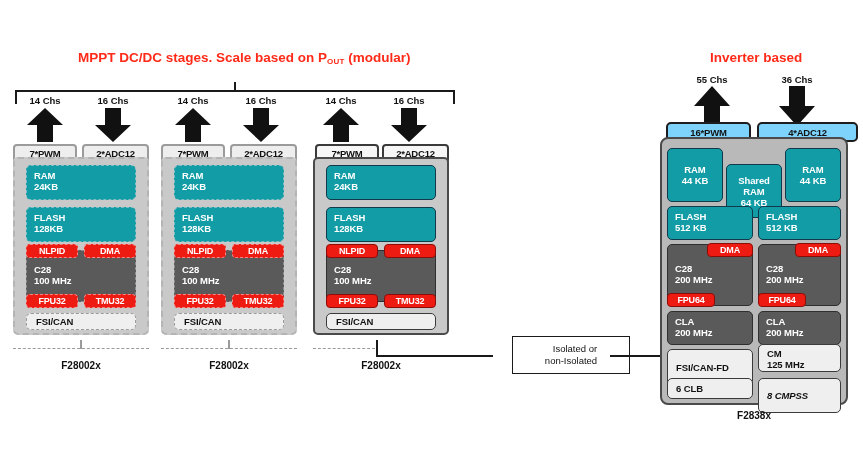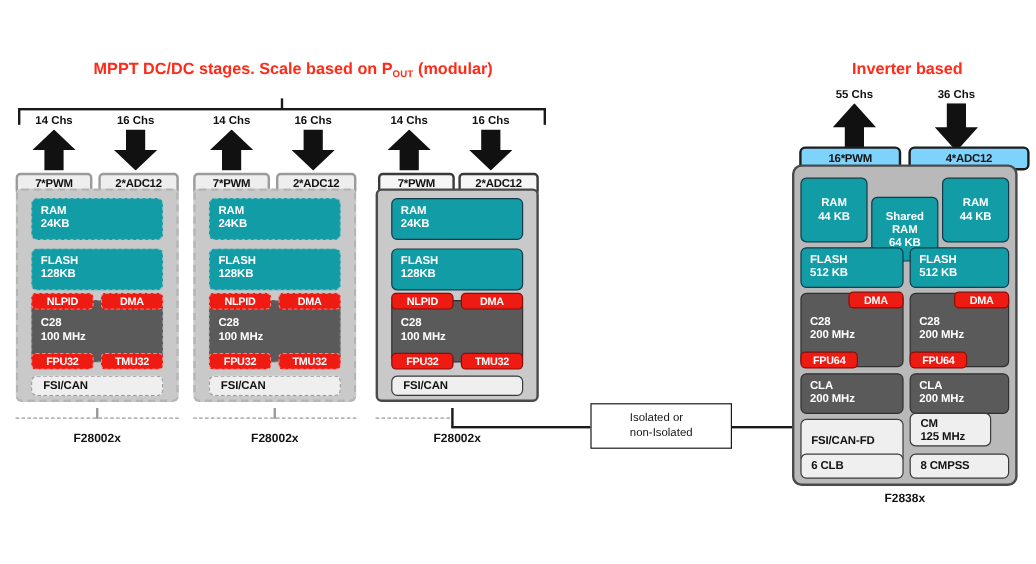--- a/index.html
+++ b/index.html
@@ -115,24 +115,25 @@
   .line-v{background:#1a1a1a;width:1.5px;}
   .dash-h{
     border-top:1.5px dashed #9a9a9a;height:0;
   }
 
   .iso-box{
     box-sizing:border-box;
     background:#ffffff;
     border:1.5px solid #1a1a1a;
     display:flex;align-items:center;justify-content:center;
-    text-align:left;
+    text-align:right;
     font-size:9.5px;font-weight:400;color:#111;
     line-height:12px;
     white-space:pre-line;
+    margin-left:20px;
   }
 </style>
 </head>
 <body>
 
 <div class="abs section-title" style="left:78px;top:50px;">
   <span>MPPT DC/DC stages. Scale based on P</span><sub>OUT</sub><span> (modular)</span>
 </div>
 
 <div class="abs section-title" style="left:710px;top:50px;">Inverter based</div>
@@ -302,19 +303,19 @@
 200 MHz</div>
 <div class="abs redchip" style="left:795px;top:243px;width:46px;height:14px;">DMA</div>
 <div class="abs redchip" style="left:758px;top:293px;width:48px;height:14px;">FPU64</div>
 
 <div class="abs tile gray" style="left:667px;top:311px;width:86px;height:34px;">CLA
 200 MHz</div>
 <div class="abs tile gray" style="left:758px;top:311px;width:83px;height:34px;">CLA
 200 MHz</div>
 
 <div class="abs tile lite center" style="left:667px;top:349px;width:86px;height:37px;justify-content:flex-start;padding-left:8px;">FSI/CAN-FD</div>
-<div class="abs tile lite" style="left:758px;top:344px;width:68px;height:28px;padding-top:3px;padding-left:8px;">CM
+<div class="abs tile lite" style="left:758px;top:344px;width:83px;height:28px;padding-top:3px;padding-left:8px;">CM
 125 MHz</div>
 
 <div class="abs tile lite center" style="left:667px;top:378px;width:86px;height:21px;justify-content:flex-start;padding-left:8px;">6 CLB</div>
-<div class="abs tile lite center" style="left:758px;top:378px;width:83px;height:21px;justify-content:flex-start;padding-left:8px;">8 CMPSS</div>
+<div class="abs tile lite center" style="left:758px;top:378px;width:83px;height:35px;justify-content:flex-start;padding-left:8px;font-style:italic;">8 CMPSS</div>
 
 <div class="abs partnum" style="left:719px;top:410px;width:70px;">F2838x</div>
 
 </body></html>

